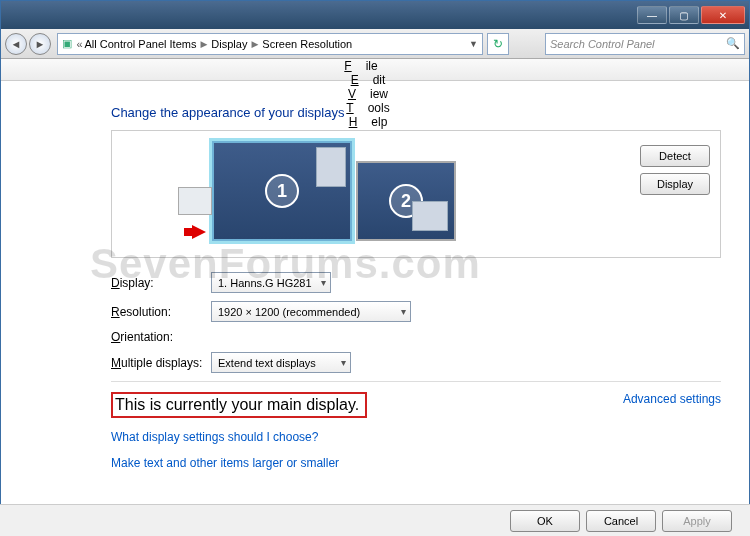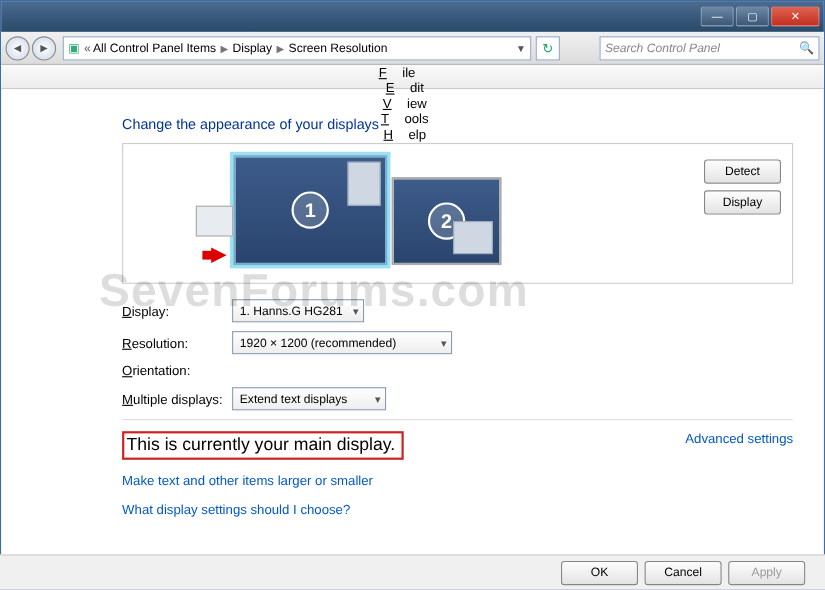--- a/index.html
+++ b/index.html
@@ -127,22 +127,22 @@
     <div class="combo w4">Extend text displays</div>
   </div>
 
   <hr>
 
   <div>
     <span class="main-disp">This is currently your main display.</span>
     <span class="adv">Advanced settings</span>
   </div>
 
+  <a class="link">What display settings should I choose?</a>
   <a class="link">Make text and other items larger or smaller</a>
-  <a class="link">What display settings should I choose?</a>
 </div>
 
 <div class="watermark">SevenForums.com</div>
 
 <div class="footer">
   <button class="btn">OK</button>
   <button class="btn">Cancel</button>
   <button class="btn disabled">Apply</button>
 </div>
 

